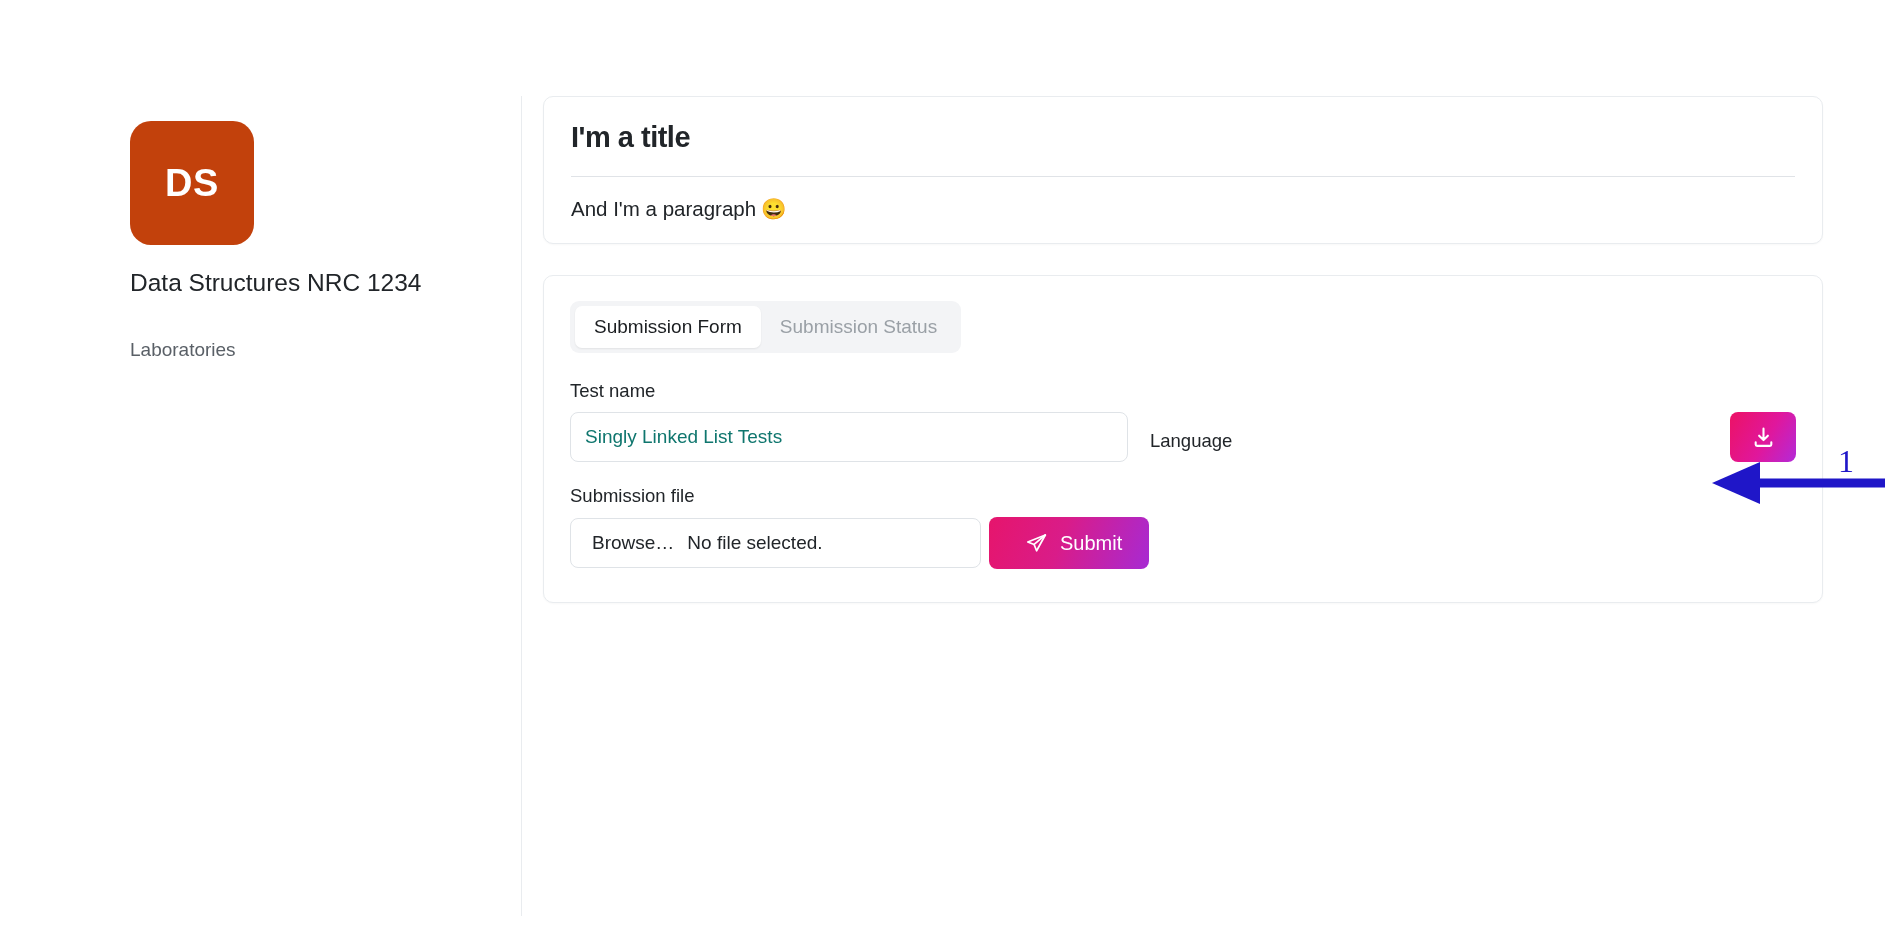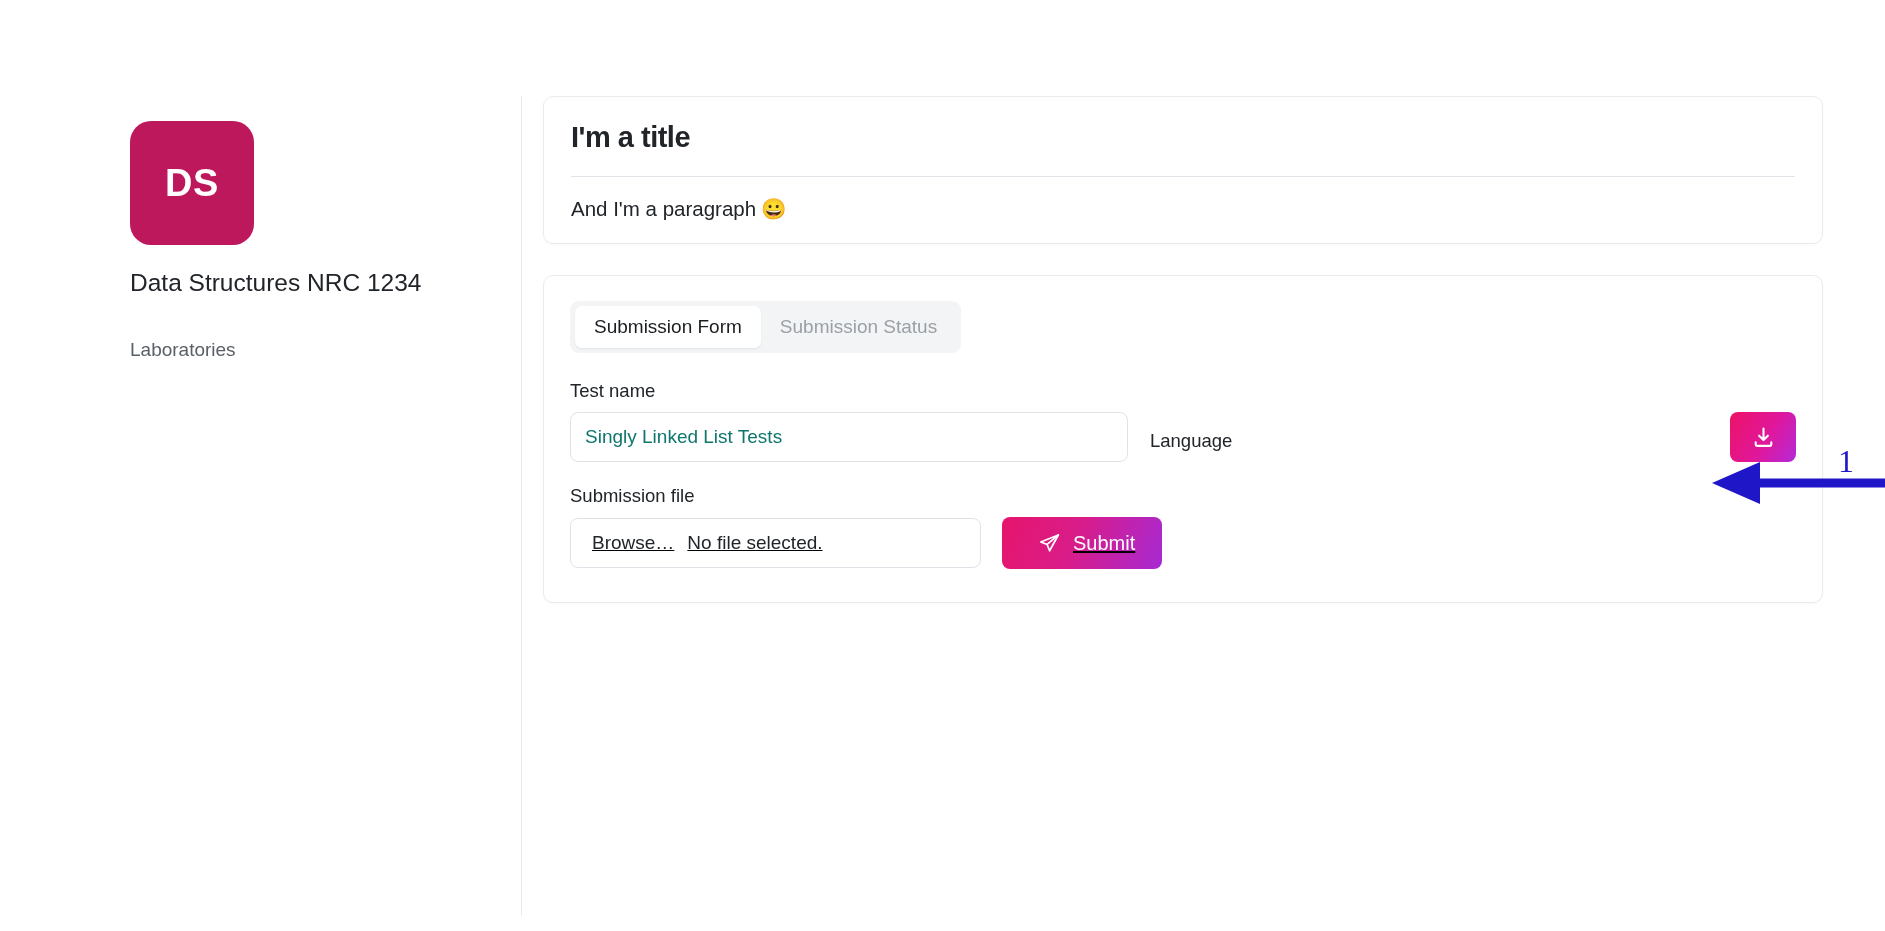--- a/index.html
+++ b/index.html
@@ -43,21 +43,21 @@
 
   
   .sidebar {
     position: absolute; left: 0; top: 96px;
     width: 522px; height: 820px;
     border-right: 1px solid #e9ecef;
     padding: 25px 0 0 130px;
   }
   .course-tile {
     width: 124px; height: 124px; border-radius: 21px;
-    background: #be185d;
+    background: #c2410c;
     display: flex; align-items: center; justify-content: center;
     color: #fff; font-size: 38px; font-weight: 700; letter-spacing: 0.5px;
   }
   .course-title {
     margin-top: 24px;
     font-size: 24.5px; color: #212529; font-weight: 400; white-space: nowrap;
   }
   .sidebar-nav { margin-top: 42px; }
   .sidebar-link {
     font-size: 19px; color: #5a6067; text-decoration: none; cursor: pointer;
@@ -115,21 +115,21 @@
   }
   .download-btn {
     width: 66px; height: 50px; border: none; border-radius: 8px;
     background: linear-gradient(120deg, #ec1265 0%, #e0179c 55%, #b32ad8 100%);
     display: flex; align-items: center; justify-content: center;
     cursor: pointer; flex: 0 0 auto;
   }
   .download-btn svg { width: 25px; height: 25px; display: block; }
 
   .file-row { margin-top: 23px; }
-  .file-line { display: flex; align-items: center; gap: 21px; margin-top: 10px; text-decoration: underline; }
+  .file-line { display: flex; align-items: center; gap: 8px; margin-top: 10px; }
   .file-input {
     width: 411px; height: 50px;
     border: 1px solid #dfe3e7; border-radius: 8px;
     display: flex; align-items: center; gap: 13px;
     padding: 0 21px; font-size: 19px; color: #212529; cursor: pointer;
     background: #fff;
   }
   .file-btn-text { color: #212529; }
   .file-status { color: #212529; }
   .submit-btn {

